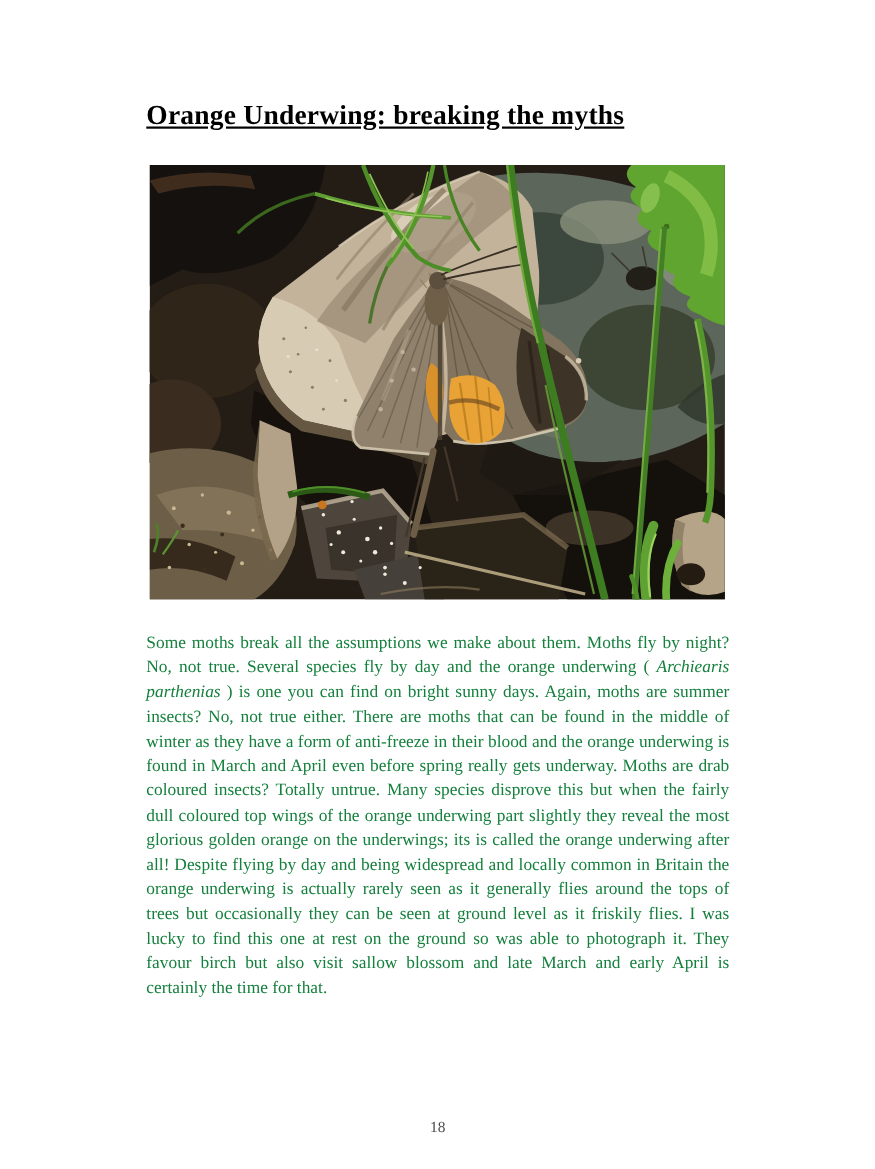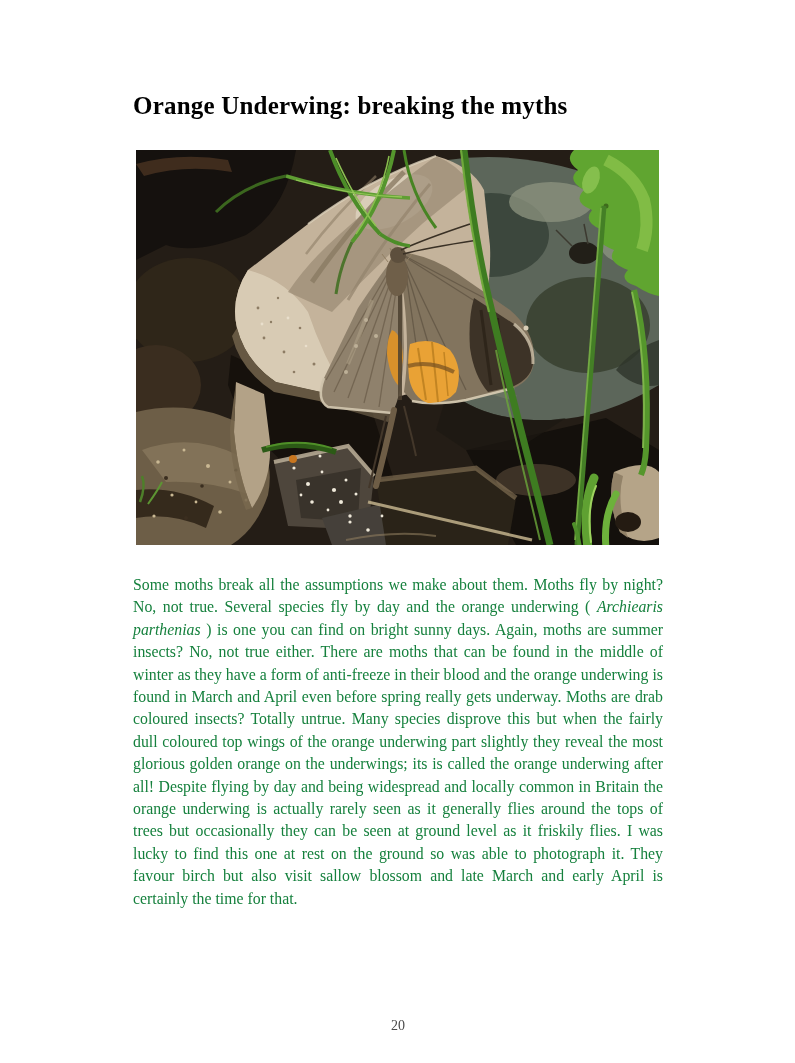--- a/index.html
+++ b/index.html
@@ -2,21 +2,21 @@
 <html><head>
 <meta charset="utf-8">
 <style>
   html,body{margin:0;padding:0;background:#ffffff;}
   .page{
     position:relative;width:795px;height:1063px;background:#ffffff;
     font-family:"Liberation Serif",serif;color:#000;overflow:hidden;
   }
   .title{
     position:absolute;left:133px;top:92px;margin:0;
-    font-size:25px;font-weight:700;letter-spacing:.2px;color:#000;
+    font-size:25px;font-weight:700;letter-spacing:.2px;color:#000;text-decoration:underline;
   }
   .photo{
     position:absolute;left:136px;top:150px;width:523px;height:395px;margin:0;
   }
   .photo svg{display:block;width:100%;height:100%;}
   .body-text{
     position:absolute;left:133px;top:574px;width:530px;margin:0;
     font-size:15.8px;line-height:22.4px;text-align:justify;color:#15803d;
   }
   .body-text i{font-style:italic;}
@@ -249,15 +249,15 @@
         <path d="M452,398 C448,368 450,346 458,328" stroke="#5fa132" stroke-width="9"></path>
         <path d="M470,398 C468,376 472,358 480,344" stroke="#6db13b" stroke-width="7"></path>
         <path d="M455,392 C452,370 454,350 460,336" stroke="#9ed35f" stroke-width="2"></path>
         <path d="M444,398 Q442,384 438,374" stroke="#4e8f2a" stroke-width="4"></path>
       </g>
     </svg>
   </figure>
 
   <p class="body-text"><span>Some moths break all the assumptions we make about them. Moths fly by night? No, not true. Several species fly by day and the orange underwing ( </span><i>Archiearis parthenias</i><span> ) is one you can find on bright sunny days. Again, moths are summer insects? No, not true either. There are moths that can be found in the middle of winter as they have a form of anti-freeze in their blood and the orange underwing is found in March and April even before spring really gets underway. Moths are drab coloured insects? Totally untrue. Many species disprove this but when the fairly dull coloured top wings of the orange underwing part slightly they reveal the most glorious golden orange on the underwings; its is called the orange underwing after all!  Despite flying by day and being widespread and locally common in Britain the orange underwing is actually rarely seen as it generally flies around the tops of trees but occasionally they can be seen at ground level as it friskily flies. I was lucky to find this one at rest on the ground so was able to photograph it. They favour birch but also visit sallow blossom and late March and early April is certainly the time for that.</span></p>
 
-  <div class="page-number">20</div>
+  <div class="page-number">18</div>
 
 </div>
 
 </body></html>

